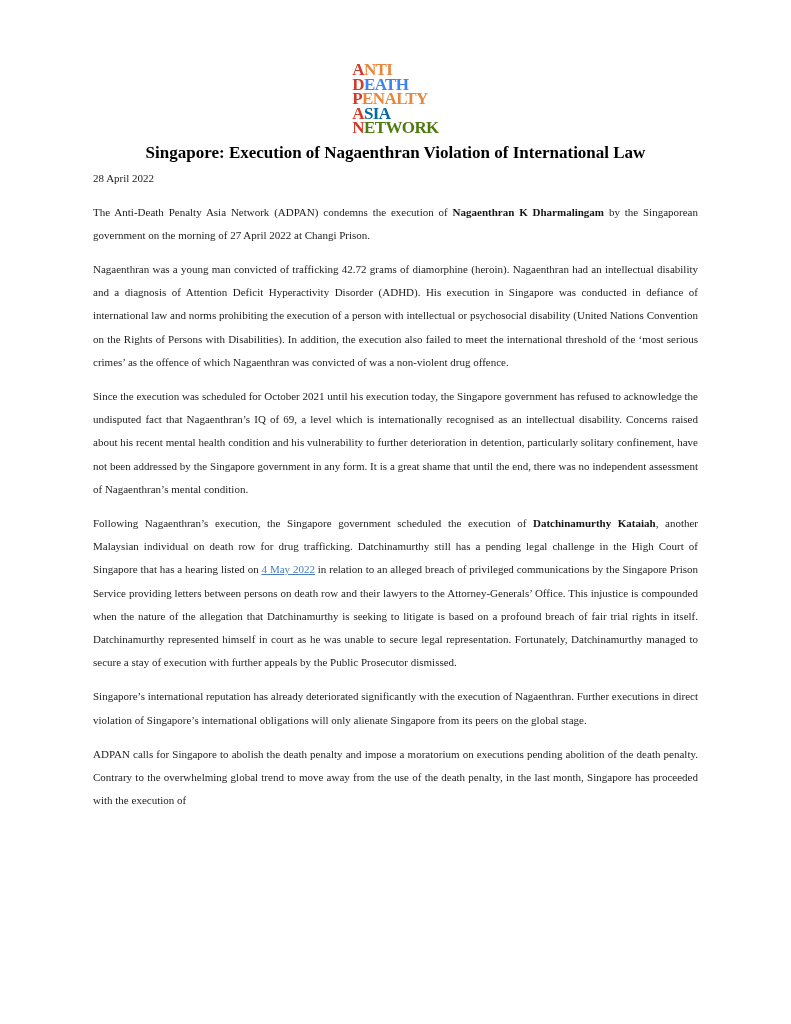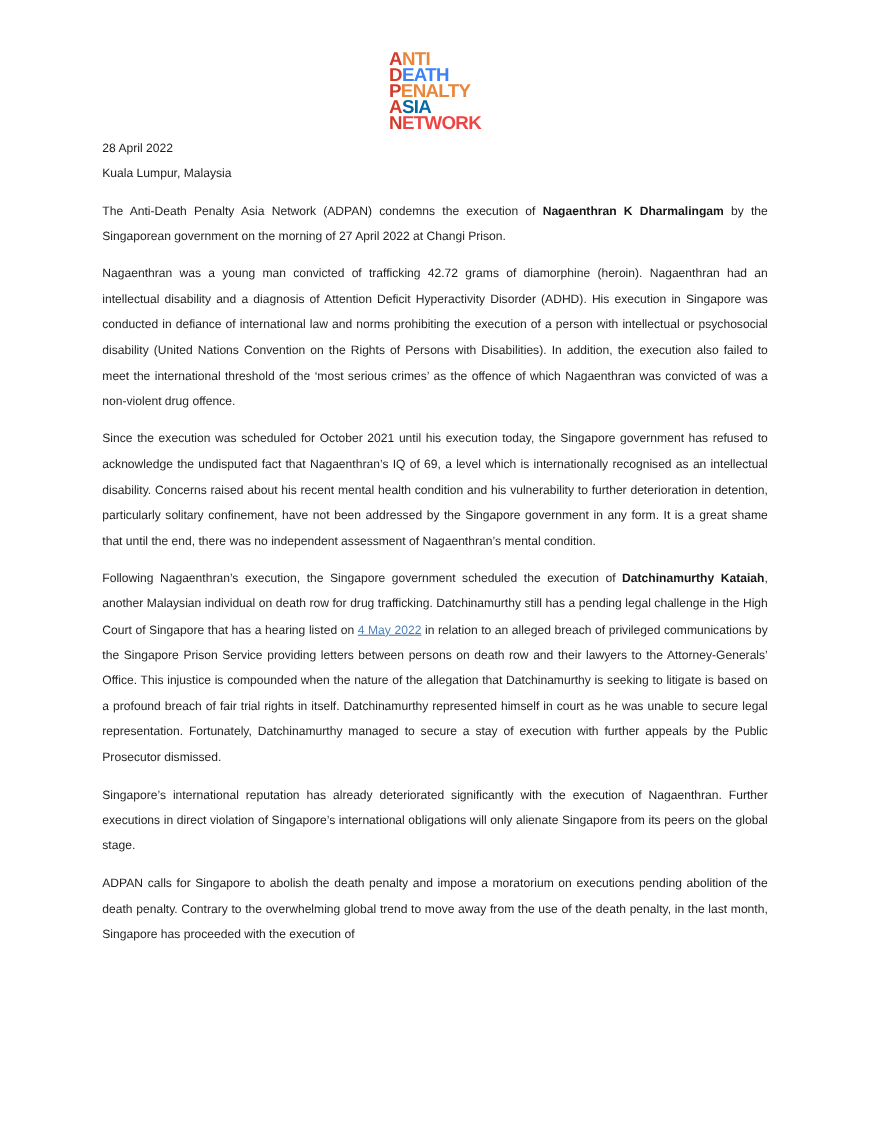--- a/index.html
+++ b/index.html
@@ -1,24 +1,24 @@
 <!DOCTYPE html>
 <html><head>
 <meta charset="utf-8">
 <style>
   html, body { margin: 0; padding: 0; background: #ffffff; }
   .page {
     position: relative;
     width: 791px;
     height: 892px;
     background: #ffffff;
-    font-family: Liberation Sans, sans-serif;
+    font-family: Liberation Serif, serif;
     color: #1d1d1d;
     overflow: hidden;
-    margin: 0 auto;
+    margin: 16px auto;
   }
   .logo {
     margin: 47px auto 0;
     width: max-content;
     font-weight: bold;
     font-size: 17px;
     line-height: 14.5px;
     letter-spacing: -0.6px;
   }
   .logo-line { white-space: nowrap; }
@@ -49,28 +49,28 @@
 </head>
 <body>
 
 <div class="page">
 
   <div class="logo">
       <div class="logo-line"><span style="color: rgb(210, 58, 42);">A</span><span style="color: rgb(232, 135, 60);">NTI</span></div>
       <div class="logo-line"><span style="color: rgb(210, 58, 42);">D</span><span style="color: #3b82f6;">EATH</span></div>
       <div class="logo-line"><span style="color: rgb(210, 58, 42);">P</span><span style="color: rgb(232, 135, 60); text-align: center;">ENALTY</span></div>
       <div class="logo-line"><span style="color: rgb(210, 58, 42);">A</span><span style="color: #0369a1;">SIA</span></div>
-      <div class="logo-line"><span style="color: rgb(210, 58, 42);">N</span><span style="color: #ef4444;">ETWORK</span></div>
+      <div class="logo-line"><span style="color: rgb(210, 58, 42);">N</span><span style="color: #4d7c0f;">ETWORK</span></div>
     </div>
 
+  <div class="doc-title">Singapore: Execution of Nagaenthran Violation of International Law</div>
 
   <div class="content">
     <div class="dateline">
       <div>28 April 2022</div>
-      <div>Kuala Lumpur, Malaysia</div>
     </div>
 
     <div class="paragraphs">
         <p><span>The Anti-Death Penalty Asia Network (ADPAN) condemns the execution of </span><b>Nagaenthran K Dharmalingam</b><span> by the Singaporean government on the morning of 27 April 2022 at Changi Prison.</span></p>
         <p><span>Nagaenthran was a young man convicted of trafficking 42.72 grams of diamorphine (heroin). Nagaenthran had an intellectual disability and a diagnosis of Attention Deficit Hyperactivity Disorder (ADHD). His execution in Singapore was conducted in defiance of international law and norms prohibiting the execution of a person with intellectual or psychosocial disability (United Nations Convention on the Rights of Persons with Disabilities). In addition, the execution also failed to meet the international threshold of the ‘most serious crimes’ as the offence of which Nagaenthran was convicted of was a non-violent drug offence.</span></p>
         <p><span>Since the execution was scheduled for October 2021 until his execution today, the Singapore government has refused to acknowledge the undisputed fact that Nagaenthran’s IQ of 69, a level which is internationally recognised as an intellectual disability. Concerns raised about his recent mental health condition and his vulnerability to further deterioration in detention, particularly solitary confinement, have not been addressed by the Singapore government in any form. It is a great shame that until the end, there was no independent assessment of Nagaenthran’s mental condition.</span></p>
         <p><span>Following Nagaenthran’s execution, the Singapore government scheduled the execution of </span><b>Datchinamurthy Kataiah</b><span>, another Malaysian individual on death row for drug trafficking. Datchinamurthy still has a pending legal challenge in the High Court of Singapore that has a hearing listed on </span><a href="#" class="doc-link" style="color: rgb(74, 126, 187);">4 May 2022</a><span> in relation to an alleged breach of privileged communications by the Singapore Prison Service providing letters between persons on death row and their lawyers to the Attorney-Generals’ Office. This injustice is compounded when the nature of the allegation that Datchinamurthy is seeking to litigate is based on a profound breach of fair trial rights in itself. Datchinamurthy represented himself in court as he was unable to secure legal representation. Fortunately, Datchinamurthy managed to secure a stay of execution with further appeals by the Public Prosecutor dismissed.</span></p>
         <p><span>Singapore’s international reputation has already deteriorated significantly with the execution of Nagaenthran. Further executions in direct violation of Singapore’s international obligations will only alienate Singapore from its peers on the global stage.</span></p>
         <p><span>ADPAN calls for Singapore to abolish the death penalty and impose a moratorium on executions pending abolition of the death penalty. Contrary to the overwhelming global trend to move away from the use of the death penalty, in the last month, Singapore has proceeded with the execution of </span></p>
       </div>

